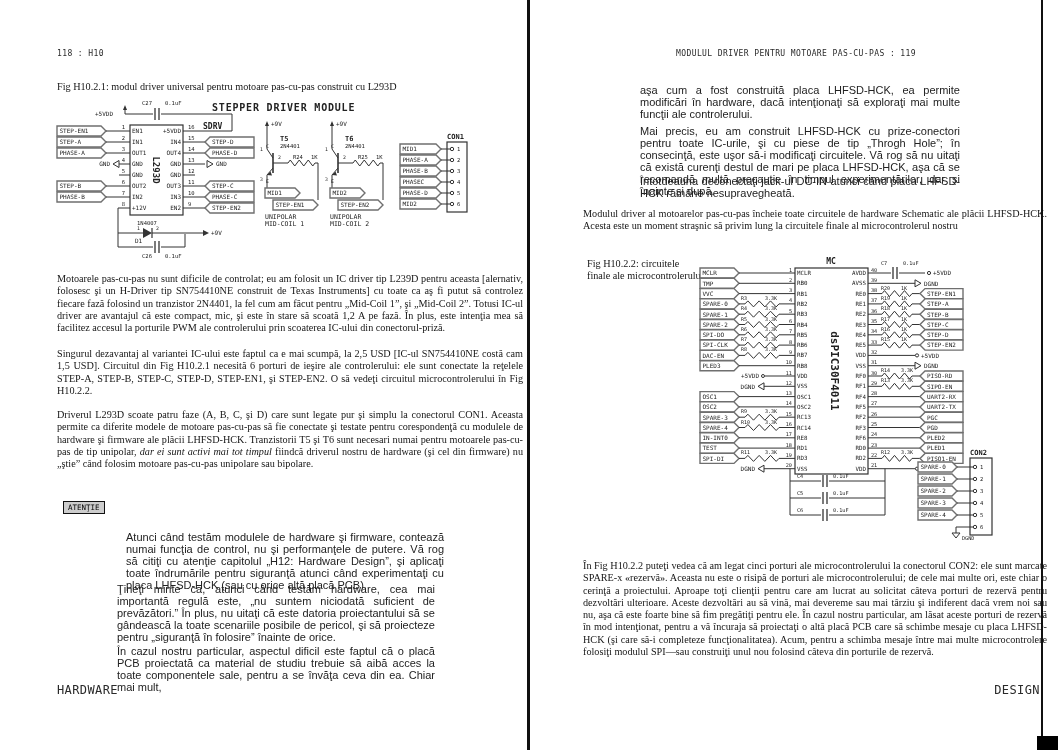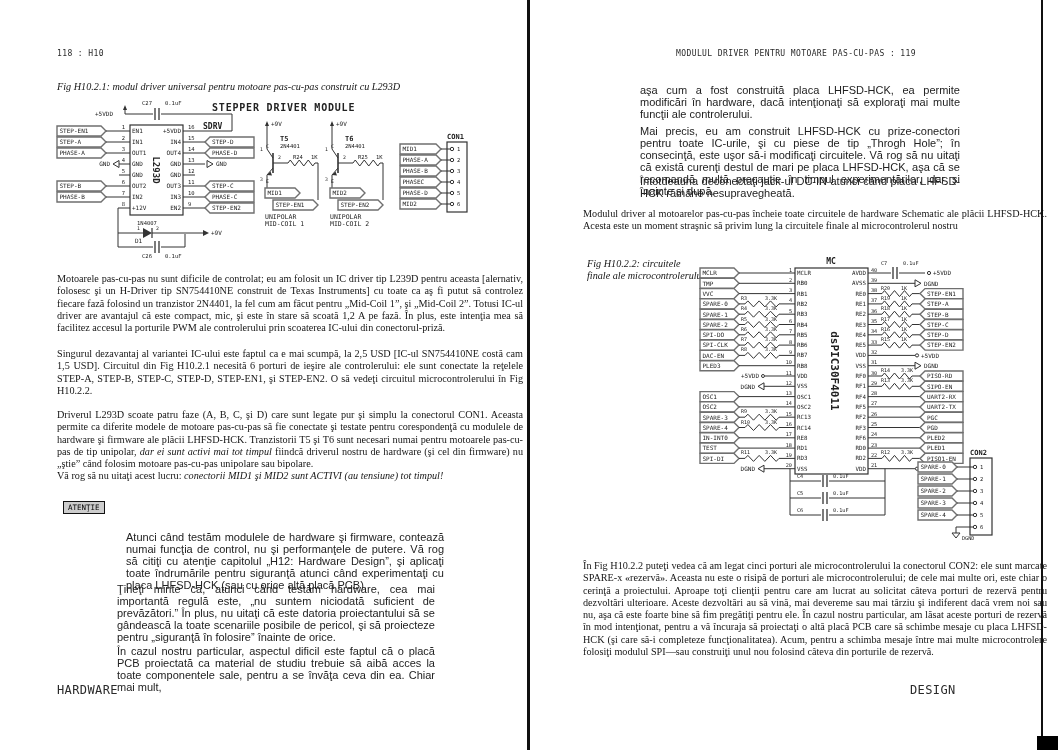--- a/index.html
+++ b/index.html
@@ -3,21 +3,21 @@
 <meta charset="utf-8">
 <style>
   html,body{margin:0;padding:0;}
   body{width:1058px;height:750px;background:#fff;position:relative;overflow:hidden;
        font-family:"Liberation Serif",serif;color:#1c1c1c;}
   .page{position:absolute;top:0;width:529px;height:750px;background:#fff;}
   .abs{position:absolute;}
   .mono{font-family:"DejaVu Sans Mono",monospace;}
   .hdr{font-size:8px;letter-spacing:.4px;color:#2a2a2a;}
   .para{font-size:10.2px;line-height:12.3px;text-align:justify;color:#151515;}
-  .figcap{font-style:italic;font-size:10.2px;color:#151515;line-height:12px;}
+  .figcap{font-size:10.2px;color:#151515;line-height:12px;}
   .mpara{font-family:Liberation Sans, sans-serif;font-size:11px;line-height:12px;
          text-align:justify;color:#222;}
   .warnlabel{font-family:"DejaVu Sans Mono",monospace;font-weight:normal;font-size:7.5px;
          border:1.5px solid #111;background:#cdcdcd;padding:1px 4px;color:#000;}
   .footer{font-size:12px;letter-spacing:.4px;color:#2a2a2a;}
   svg text{font-family:"DejaVu Sans Mono",monospace;fill:#222;}
   .spine{position:absolute;left:527px;top:0;width:2.5px;height:750px;background:#101010;}
   .redge{position:absolute;left:1041px;top:0;width:2px;height:750px;background:#101010;}
   .corner{position:absolute;left:1037px;top:736px;width:21px;height:14px;background:#000;}
 </style>
@@ -212,21 +212,20 @@
         <polygon points="345,104 381,104 386,109 381,114 345,114" fill="#fff" stroke="#6f6f6f" stroke-width="1.4"></polygon>
         <text x="347.5" y="111.3" font-size="6" text-anchor="start">MID2</text>
         <polyline points="386,109 395,109" fill="none" stroke="#333" stroke-width="1"></polyline>
         <circle cx="397" cy="109" r="1.7" fill="none" stroke="#333"></circle>
         <text x="402" y="111" font-size="5.5" text-anchor="start">6</text>
       </svg>
 
     <div class="abs para" style="left:57px;top:273px;width:466px">Motoarele pas-cu-pas nu sunt dificile de controlat; eu am folosit un IC driver tip L239D pentru aceasta [alernativ, folosesc şi un H-Driver tip SN754410NE construit de Texas Instruments] cu toate ca aş fi putut să controlez fiecare fază folosind un tranzistor 2N4401, la fel cum am făcut pentru „Mid-Coil 1”, şi „Mid-Coil 2”. Totusi IC-ul driver are avantajul că este compact, mic, şi este în stare să scoată 1,2 A pe fază. În plus, este intenţia mea să facilitez accesul la porturile PWM ale controlerului prin scoaterea IC-ului din conectorul-priză.</div>
     <div class="abs para" style="left:57px;top:348px;width:466px">Singurul dezavantaj al variantei IC-ului este faptul ca e mai scumpă, la 2,5 USD [IC-ul SN754410NE costă cam 1,5 USD]. Circuitul din Fig H10.2.1 necesită 6 porturi de ieşire ale controlerului: ele sunt conectate la reţelele STEP-A, STEP-B, STEP-C, STEP-D, STEP-EN1, şi STEP-EN2. O să vedeţi circuitul microcontrolerului în Fig H10.2.2.</div>
     <div class="abs para" style="left:57px;top:409px;width:466px"><span>Driverul L293D scoate patru faze (A, B, C, şi D) care sunt legate pur şi simplu la conectorul CON1. Aceasta permite ca diferite modele de motoare pas-cu-pas să fie conectate şi testate pentru corespondenţă cu modulele de hardware şi firmware ale plăcii LHFSD-HCK. Tranzistorii T5 şi T6 sunt necesari numai pentru motoarele pas-cu-pas de tip unipolar, </span><i>dar ei sunt activi mai tot timpul</i><span> fiindcă driverul nostru de hardware (şi cel din firmware) nu „ştie” când folosim motoare pas-cu-pas unipolare sau bipolare.</span></div>
-    <div class="abs para" style="left:57px;top:470px;width:466px"><span>Vă rog să nu uitaţi acest lucru: </span><i>conectorii MID1 şi MID2 sunt ACTIVI (au tensiune) tot timpul!</i></div>
 
     <div class="abs warnlabel" style="left:63px;top:501px">ATENŢIE</div>
     <div class="abs mpara" style="left:126px;top:531px;width:318px">Atunci când testăm modulele de hardware şi firmware, contează numai funcţia de control, nu şi performanţele de putere. Vă rog să citiţi cu atenţie capitolul „H12: Hardware Design”, şi aplicaţi toate îndrumările pentru siguranţă atunci când experimentaţi cu placa LHFSD-HCK (sau cu orice altă placă PCB).</div>
     <div class="abs mpara" style="left:117px;top:583px;width:318px">Ţineţi minte că, atunci când testăm hardware, cea mai importantă regulă este, „nu suntem niciodată suficient de prevăzători.” În plus, nu uitaţi că este datoria proiectantului să se gândească la toate scenariile posibile de pericol, şi să proiecteze pentru „siguranţă în folosire” înainte de orice.</div>
     <div class="abs mpara" style="left:117px;top:645px;width:318px">În cazul nostru particular, aspectul dificil este faptul că o placă PCB proiectată ca material de studiu trebuie să aibă acces la toate componentele sale, pentru a se învăţa ceva din ea. Chiar mai mult,</div>
 
     <div class="abs mono footer" style="left:57px;top:683px">HARDWARE</div>
   </div>
 
   <div class="page" style="left:530px">
@@ -572,19 +571,19 @@
         <polyline points="371,271 388,271" fill="none" stroke="#333" stroke-width="1"></polyline>
         <polyline points="371,271 371,277" fill="none" stroke="#333" stroke-width="1"></polyline>
         <polygon points="367,277 375,277 371,282" fill="none" stroke="#333"></polygon>
         <text x="377" y="284" font-size="5.2" text-anchor="start">DGND</text>
         <circle cx="390" cy="271" r="1.7" fill="none" stroke="#333"></circle>
         <text x="395" y="273" font-size="5.5" text-anchor="start">6</text>
       </svg>
 
     <div class="abs para" style="left:53px;top:560px;width:464px">În Fig H10.2.2 puteţi vedea că am legat cinci porturi ale microcontrolerului la conectorul CON2: ele sunt marcate SPARE-x «rezervă». Aceasta nu este o risipă de porturi ale microcontrolerului; de cele mai multe ori, este chiar o cerinţă a proiectului. Aproape toţi clienţii pentru care am lucrat au solicitat câteva porturi de rezervă pentru dezvoltări ulterioare. Aceste dezvoltări au să vină, mai devereme sau mai târziu şi indiferent dacă vrem noi sau nu, aşa că este foarte bine să fim pregătiţi pentru ele. În cazul nostru particular, am lăsat aceste porturi de rezervă în mod intenţionat, pentru a vă încuraja să proiectaţi o altă placă PCB care să schimbe mesaje cu placa LHFSD-HCK (şi care să-i completeze funcţionalitatea). Acum, pentru a schimba mesaje între mai multe microcontrolere folosiţi modulul SPI—sau construiţi unul nou folosind câteva din porturile de rezervă.</div>
 
-    <div class="abs mono footer" style="left:380px;top:683px;width:130px;text-align:left">DESIGN</div>
+    <div class="abs mono footer" style="left:380px;top:683px;width:130px;text-align:right">DESIGN</div>
   </div>
 
   <div class="spine"></div>
   <div class="redge"></div>
   <div class="corner"></div>
 </div>
 
 </body></html>

